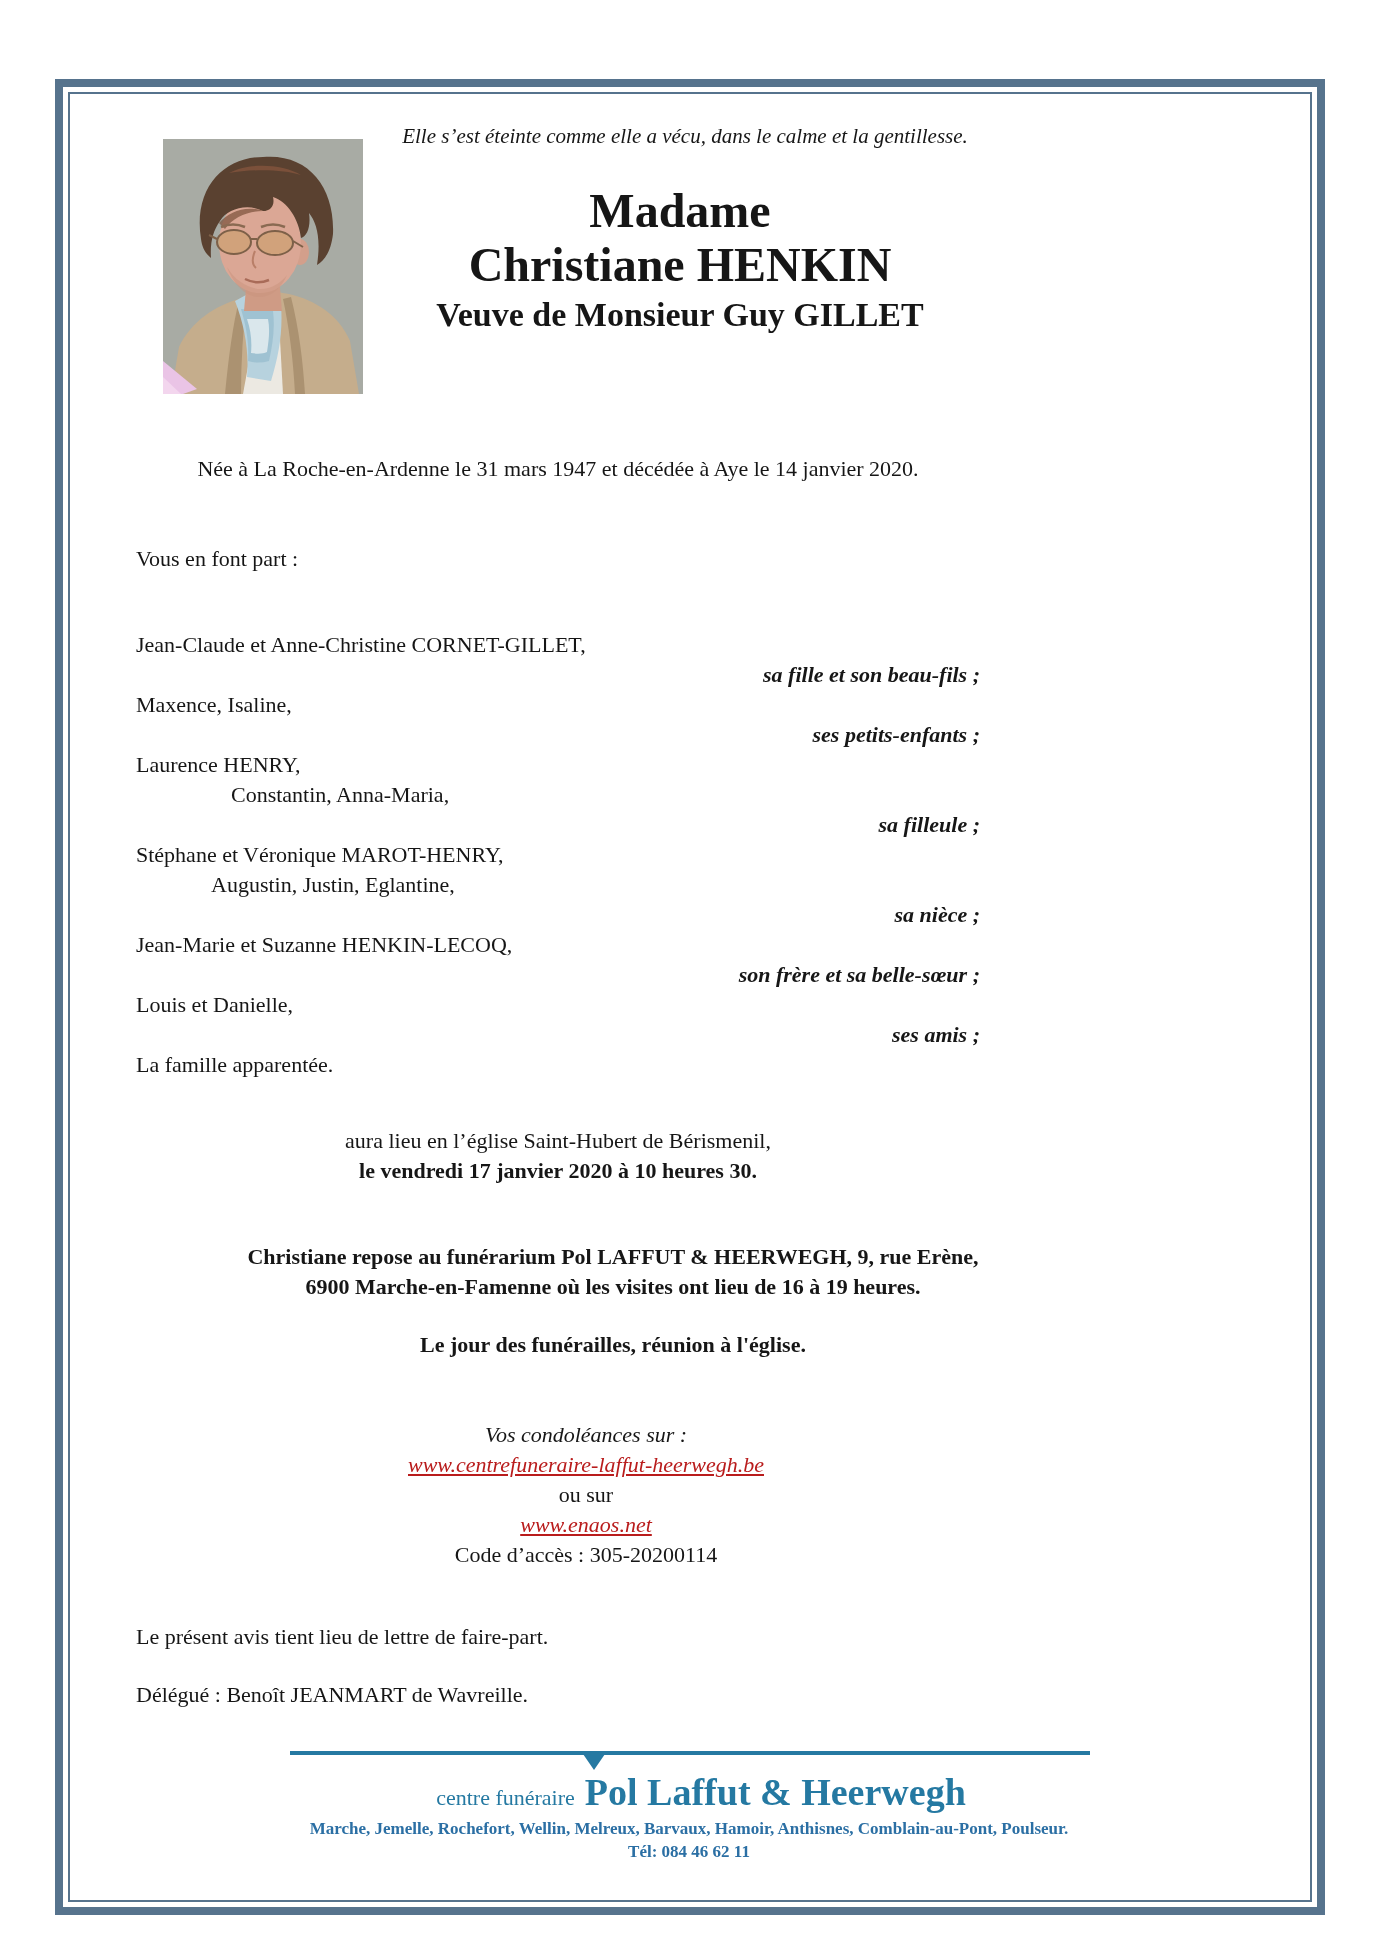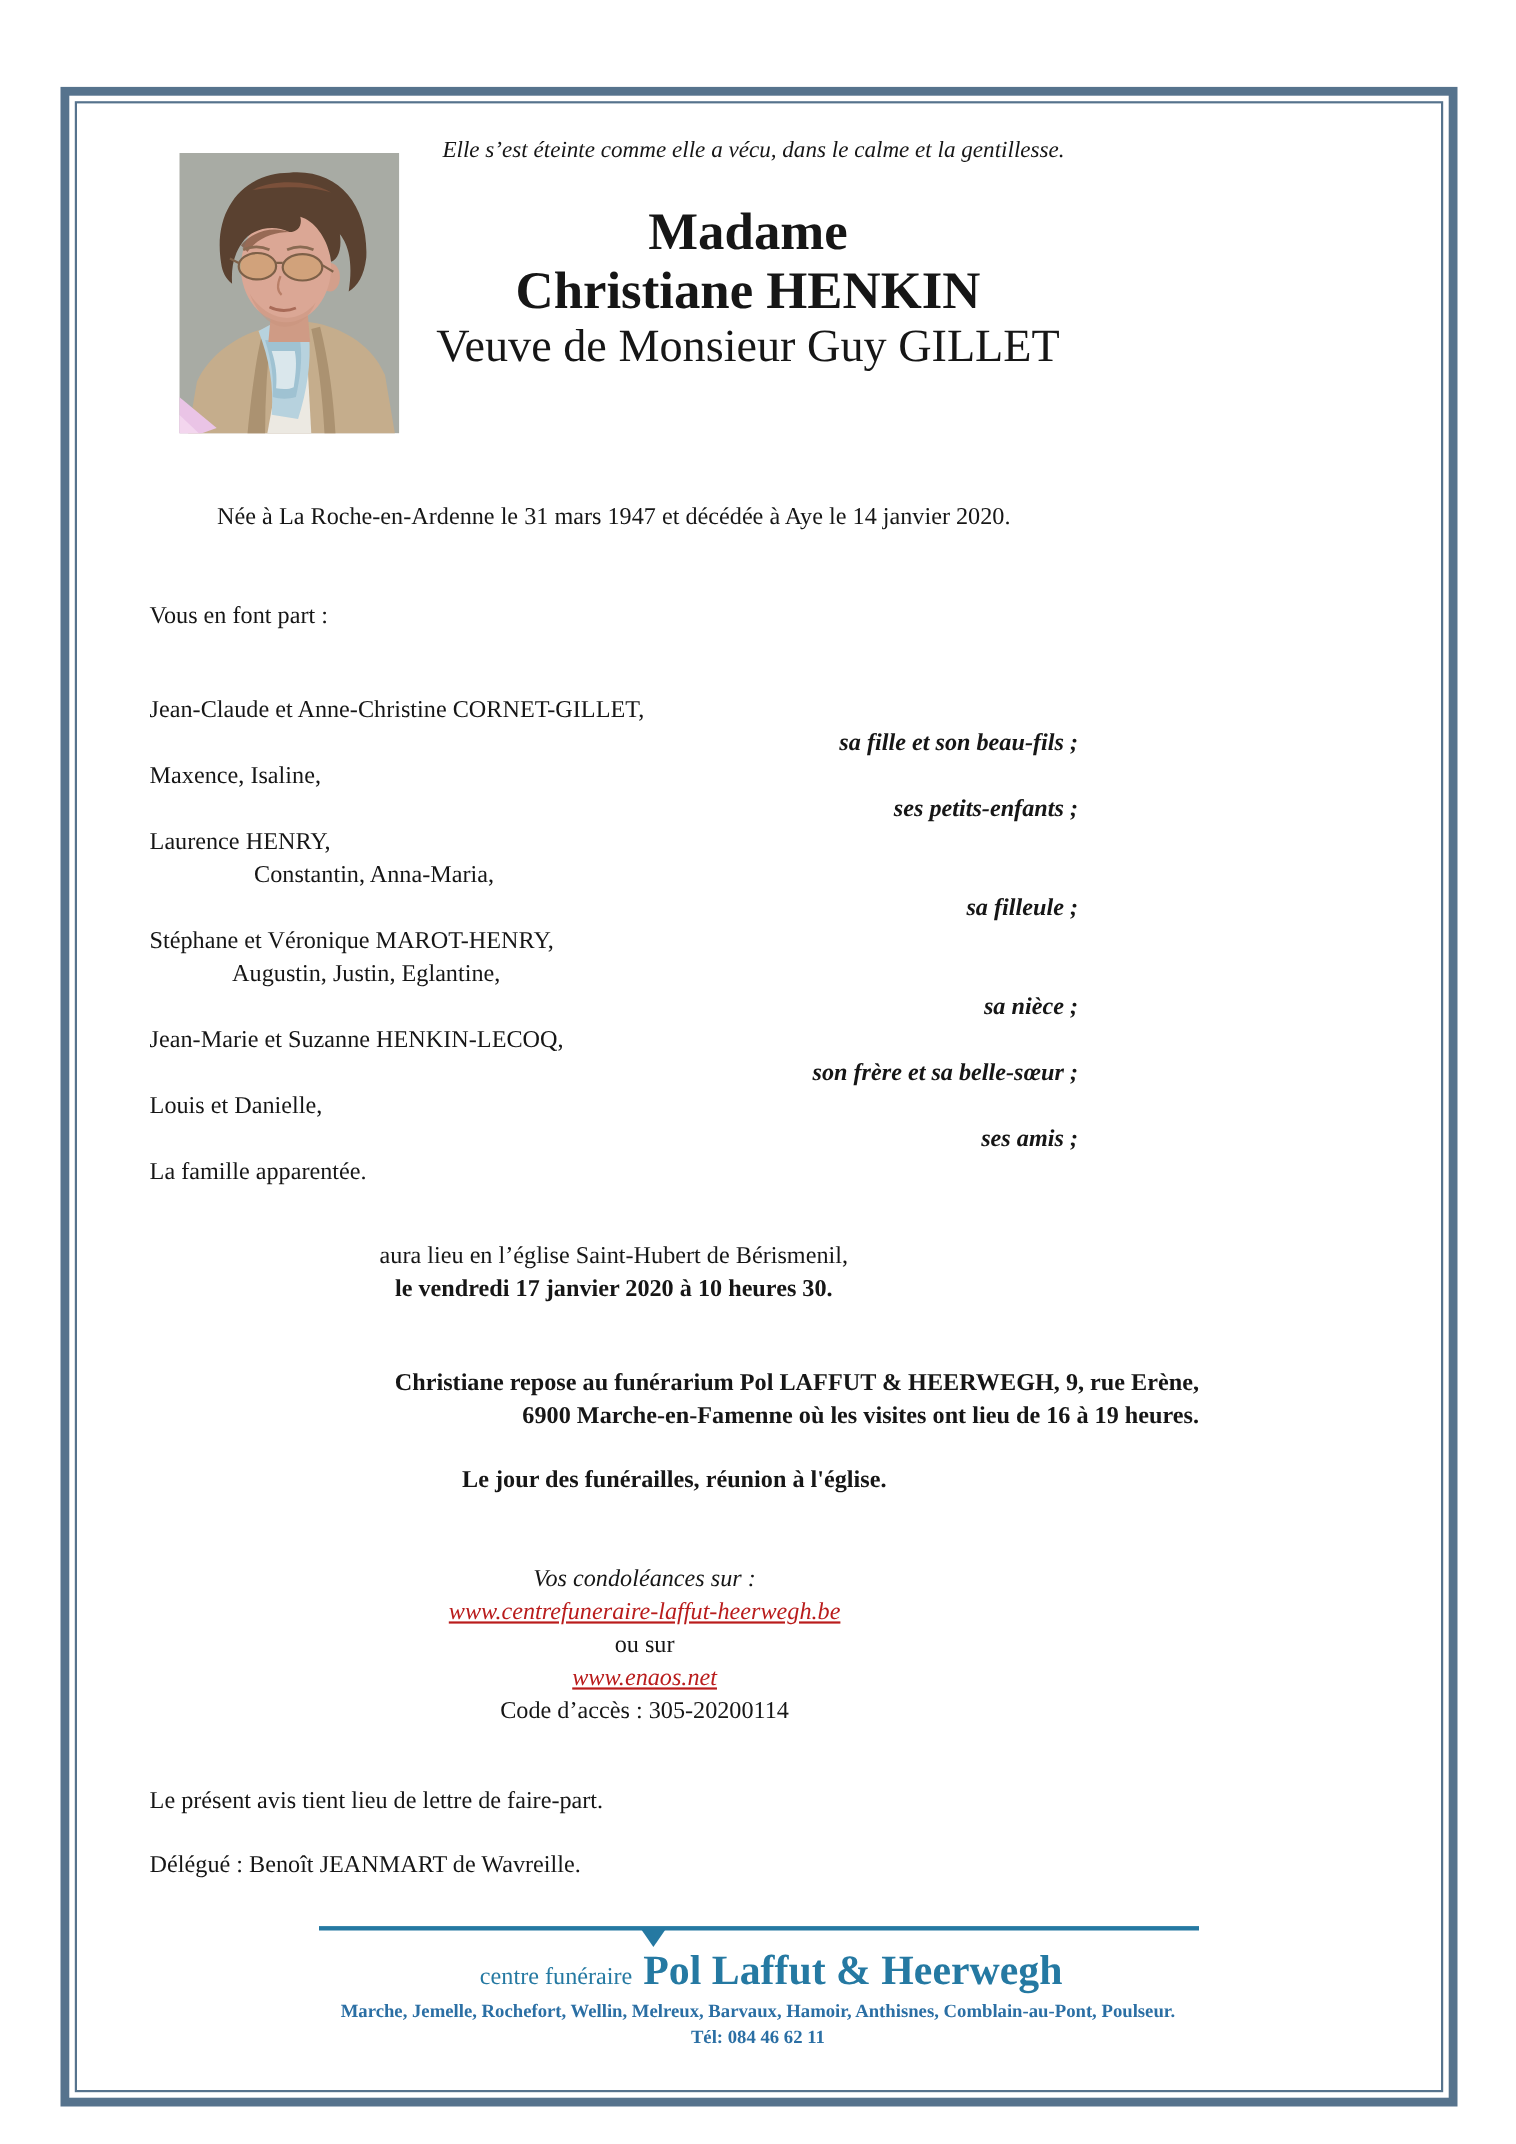--- a/index.html
+++ b/index.html
@@ -31,21 +31,21 @@
     position:absolute;left:365px;top:98px;width:640px;
     text-align:center;font-style:italic;font-size:21px;line-height:28px;
   }
   .title-block{
     position:absolute;left:330px;top:160px;width:700px;text-align:center;
   }
   .title-madame,.title-name{
     font-weight:bold;font-size:48px;line-height:54px;
   }
   .title-widow{
-    font-size:42px;line-height:46px;
+    font-size:34px;line-height:46px;font-weight:bold;
   }
   .birth-line{
     position:absolute;left:136px;top:430px;width:844px;
     text-align:center;font-size:22px;line-height:30px;
   }
   .intro-line{
     position:absolute;left:136px;top:520px;width:844px;
     font-size:22px;line-height:30px;
   }
   
@@ -57,21 +57,21 @@
   .fam-line.relation{text-align:right;font-weight:bold;font-style:italic;}
   .fam-line.indent1{padding-left:95px;}
   .fam-line.indent2{padding-left:75px;}
   
   .ceremony-a{
     position:absolute;left:136px;top:1102px;width:844px;
     text-align:center;font-size:22px;line-height:30px;
   }
   .ceremony-b{
     position:absolute;left:136px;top:1218px;width:954px;
-    text-align:right;font-size:22px;line-height:30px;font-weight:bold;
+    text-align:center;font-size:22px;line-height:30px;font-weight:bold;
   }
   .ceremony-c{
     position:absolute;left:136px;top:1306px;width:954px;
     text-align:center;font-size:22px;line-height:30px;font-weight:bold;
   }
   .bold{font-weight:bold;}
   
   .condolences{
     position:absolute;left:136px;top:1396px;width:900px;
     text-align:center;font-size:22px;line-height:30px;

